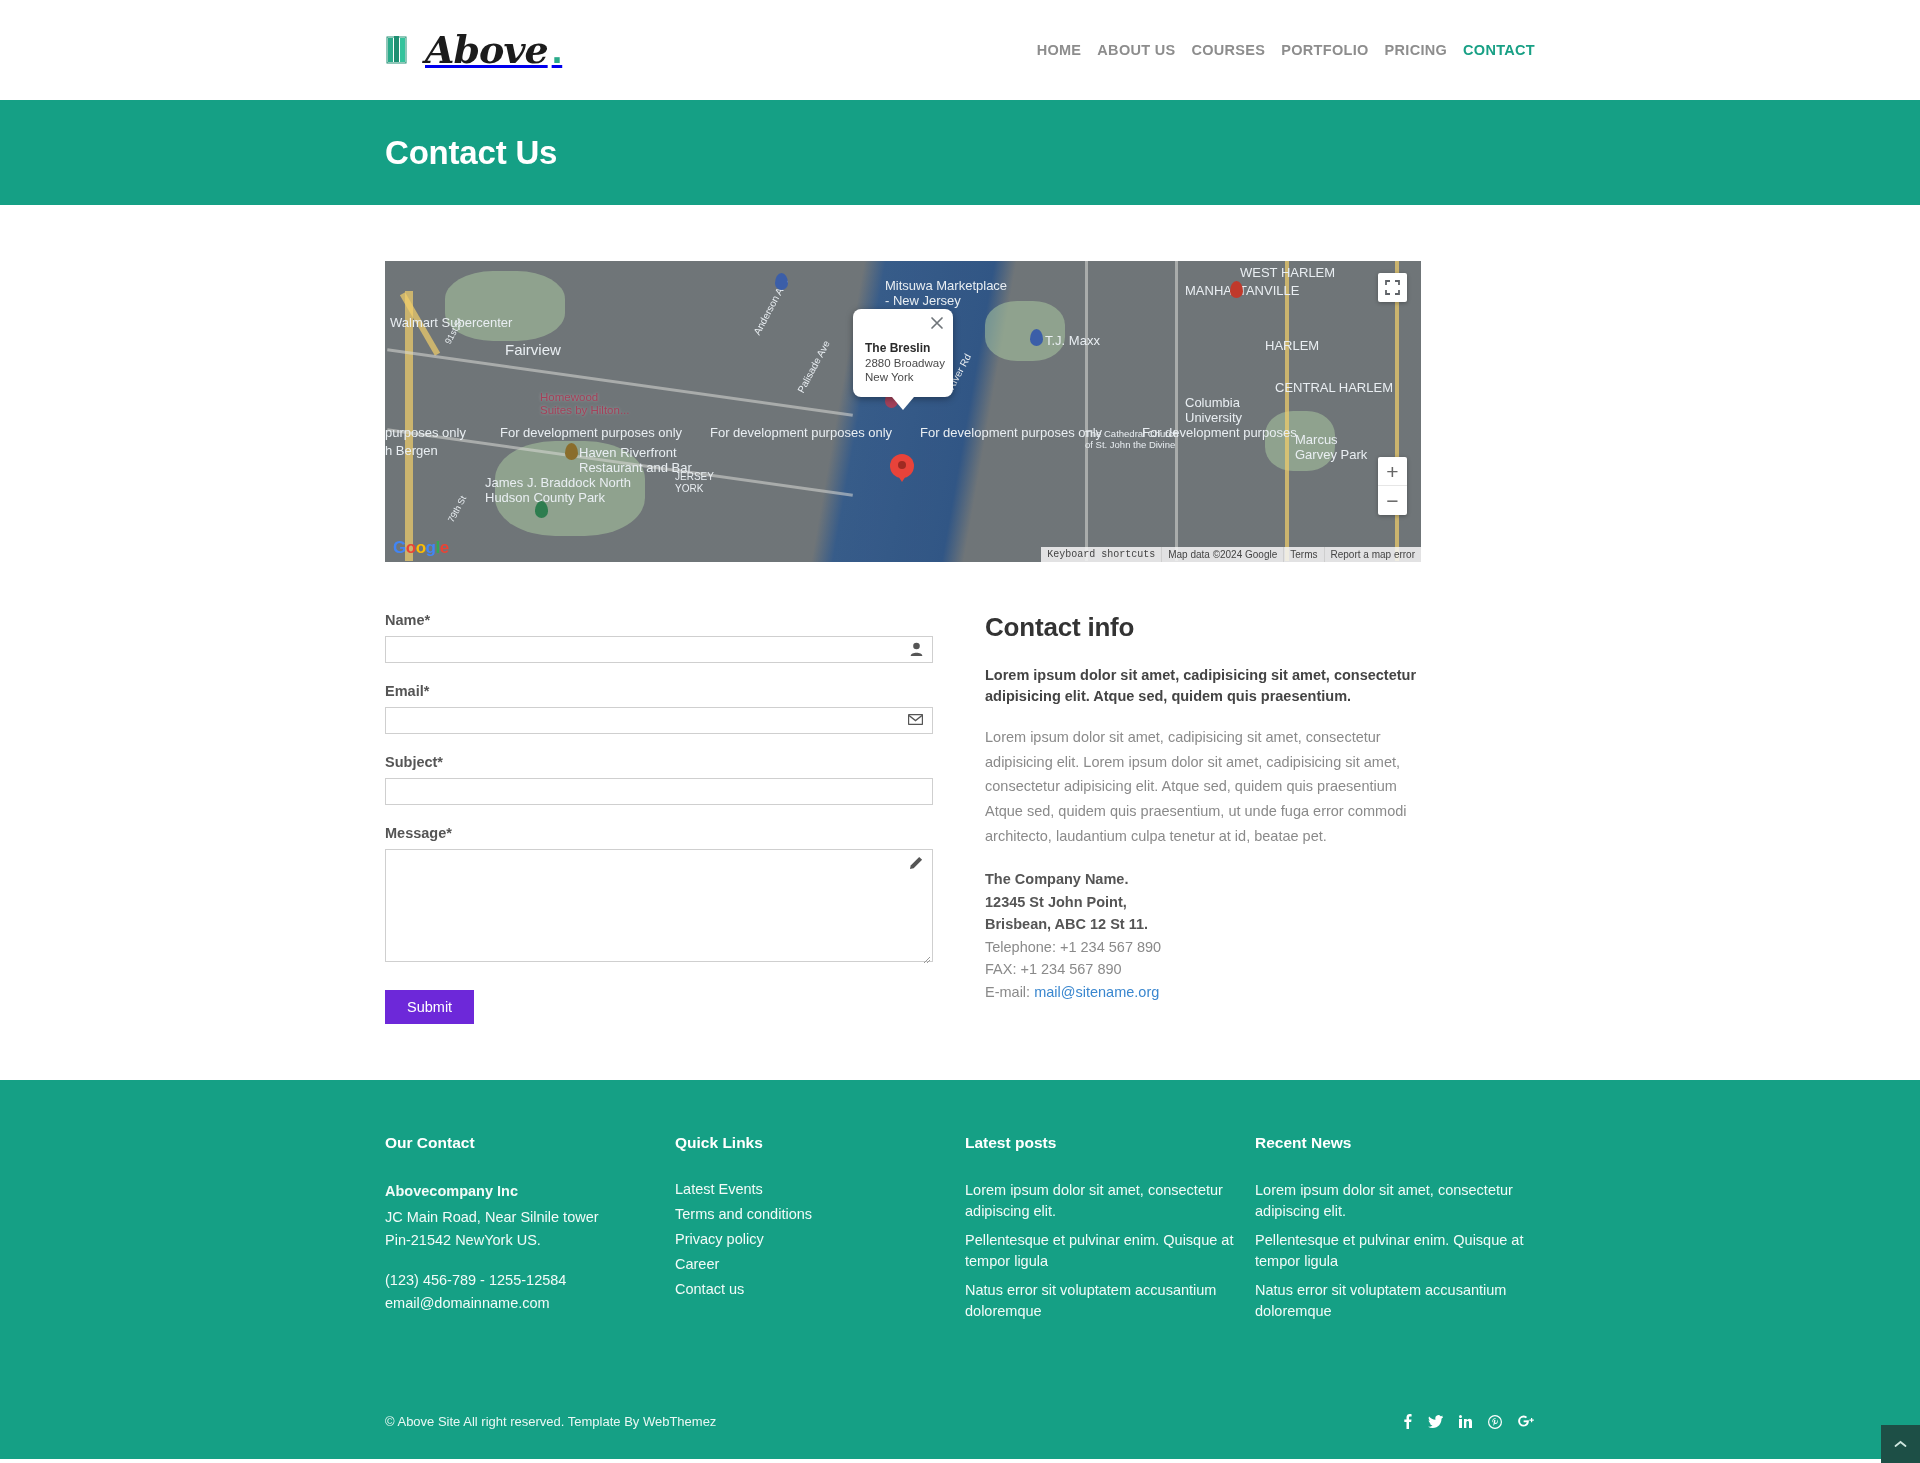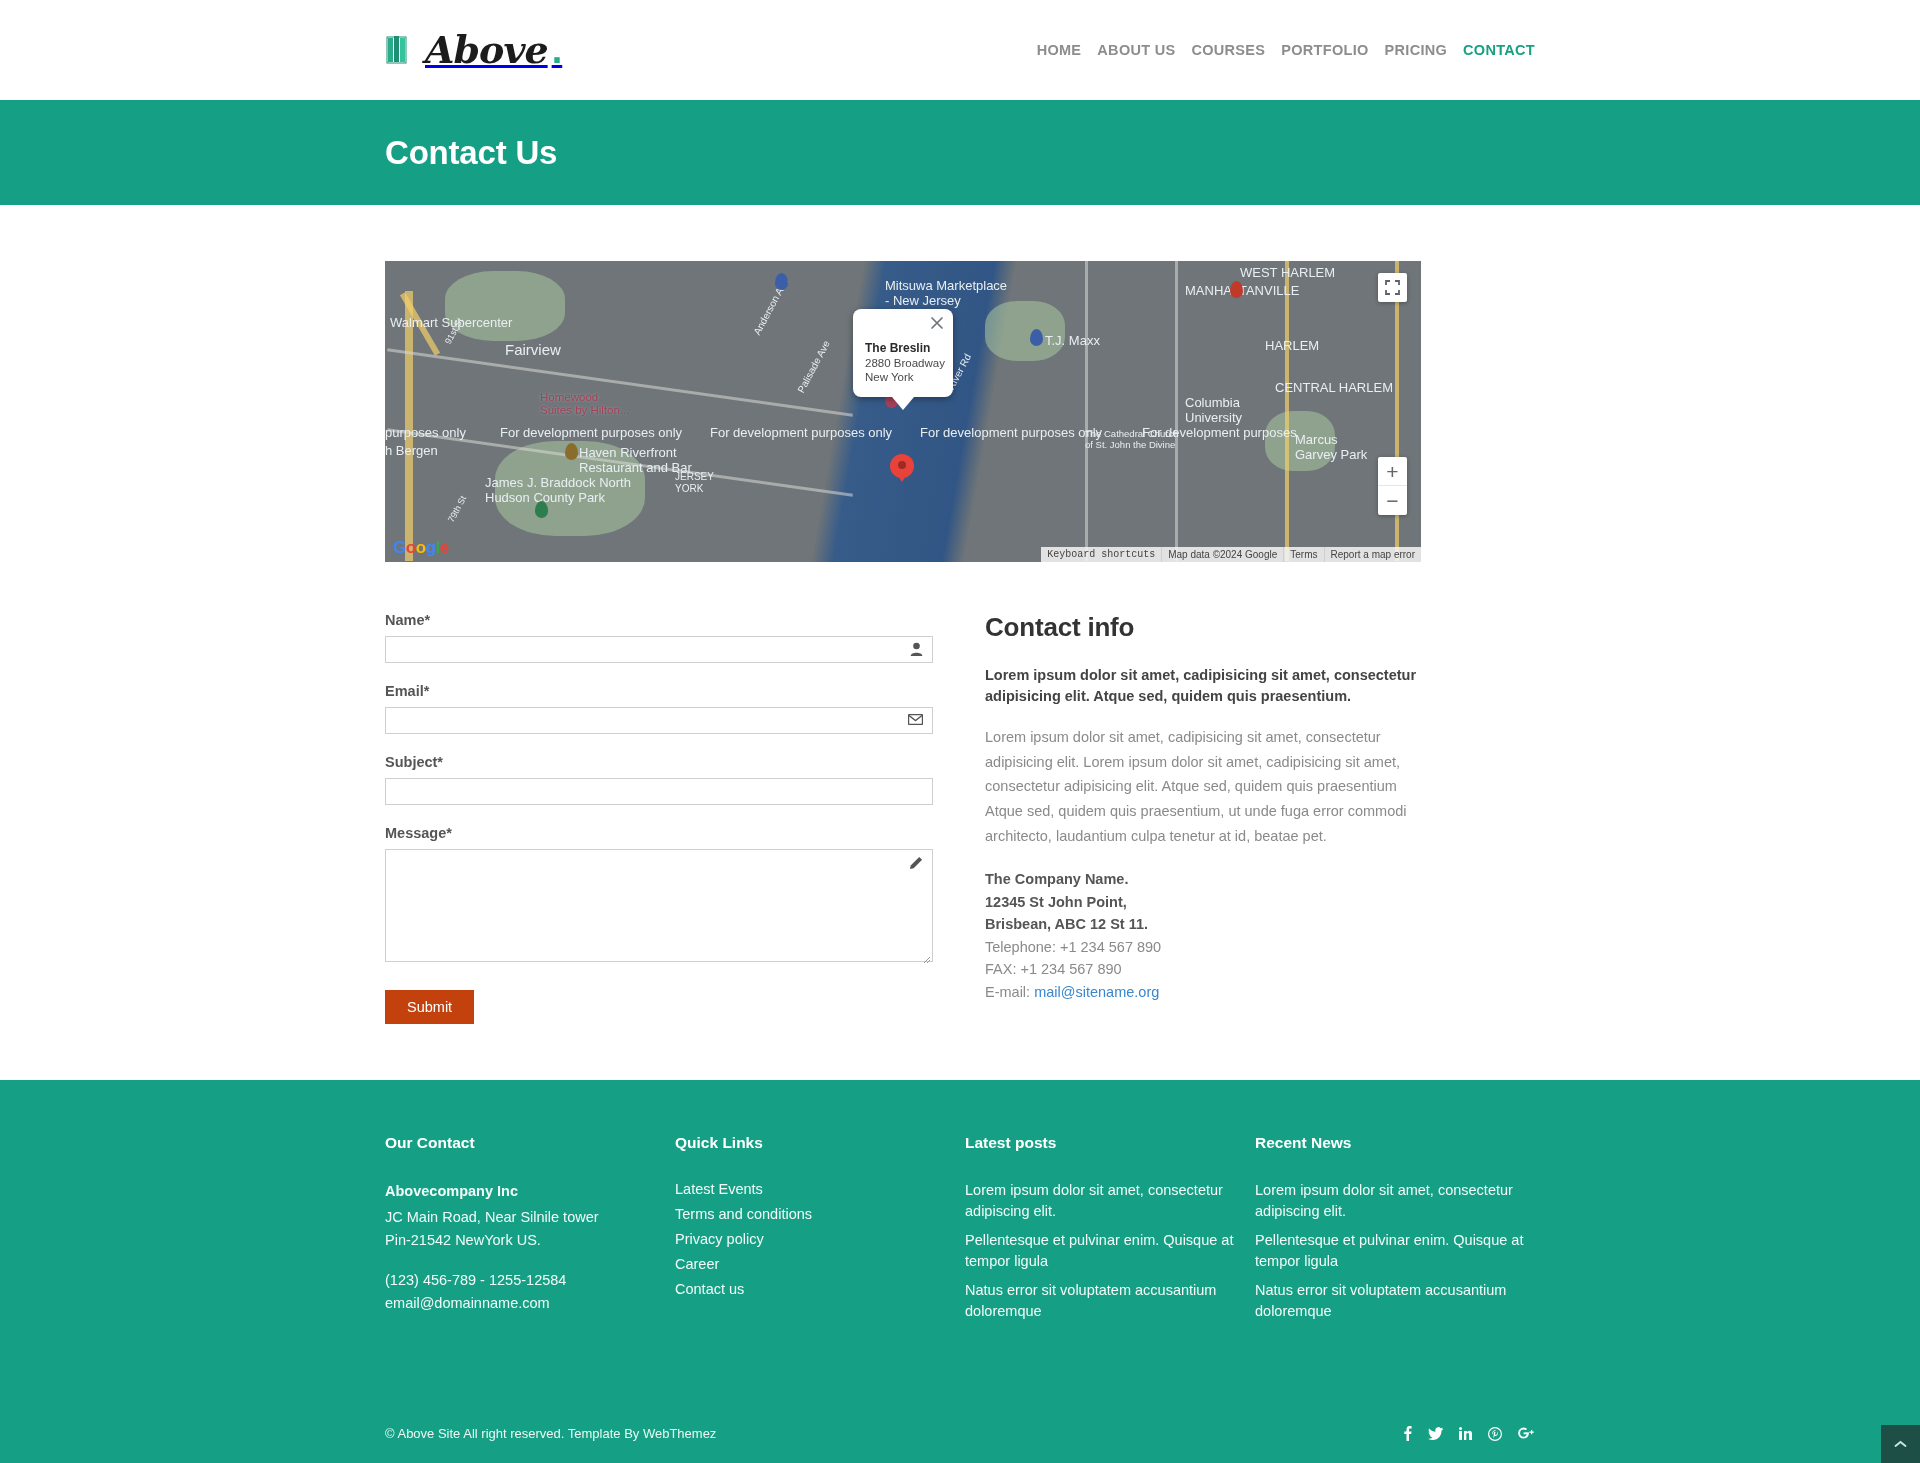--- a/index.html
+++ b/index.html
@@ -183,21 +183,21 @@
   .field-wrap textarea { height: 113px; resize: none; display: block; }
   .field-icon {
     position: absolute; right: 10px; top: 6px; color: #555; font-size: 13px;
   }
   .field-icon.ta { top: 7px; }
   .ta-resize {
     position: absolute; right: 2px; bottom: 2px; width: 10px; height: 10px;
     pointer-events: none;
   }
   .submit-btn {
-    margin-top: 8px; background: #c2410c; color: #fff; border: 0;
+    margin-top: 8px; background: #6d28d9; color: #fff; border: 0;
     padding: 0 22px; height: 34px; font-size: 14.5px; cursor: pointer;
     font-family: "Liberation Sans", sans-serif; border-radius: 0;
   }
 
   .info-col h2 {
     margin: 0 0 22px 0; font-size: 26px; font-weight: bold; color: #333;
     letter-spacing: -0.2px;
   }
   .info-lead {
     font-size: 14.5px; font-weight: bold; color: #444; line-height: 1.45;
@@ -230,21 +230,21 @@
   .flinks li { margin-bottom: 7px; }
   .flinks a { color: #f2fbf8; font-size: 14.5px; text-decoration: none; }
   .fposts { list-style: none; margin: 0; padding: 0; }
   .fposts li {
     color: #f2fbf8; font-size: 14.5px; line-height: 1.45; margin-bottom: 8px;
   }
   .footer-bottom {
     margin-top: 58px; padding: 22px 0 26px 0;
   }
   .footer-bottom-inner {
-    width: 1150px; margin: 16px auto; display: flex;
+    width: 1150px; margin: 4px auto; display: flex;
     align-items: center; justify-content: space-between;
   }
   .copyright { color: #eaf8f4; font-size: 13px; }
   .socials { display: flex; gap: 16px; align-items: center; }
   .socials a { color: #fff; font-size: 14px; text-decoration: none; display:flex; }
   .to-top {
     position: absolute; right: 0; bottom: 0; width: 39px; height: 38px;
     background: #1d4f46; display: flex; align-items: center; justify-content: center;
     cursor: pointer;
   }

